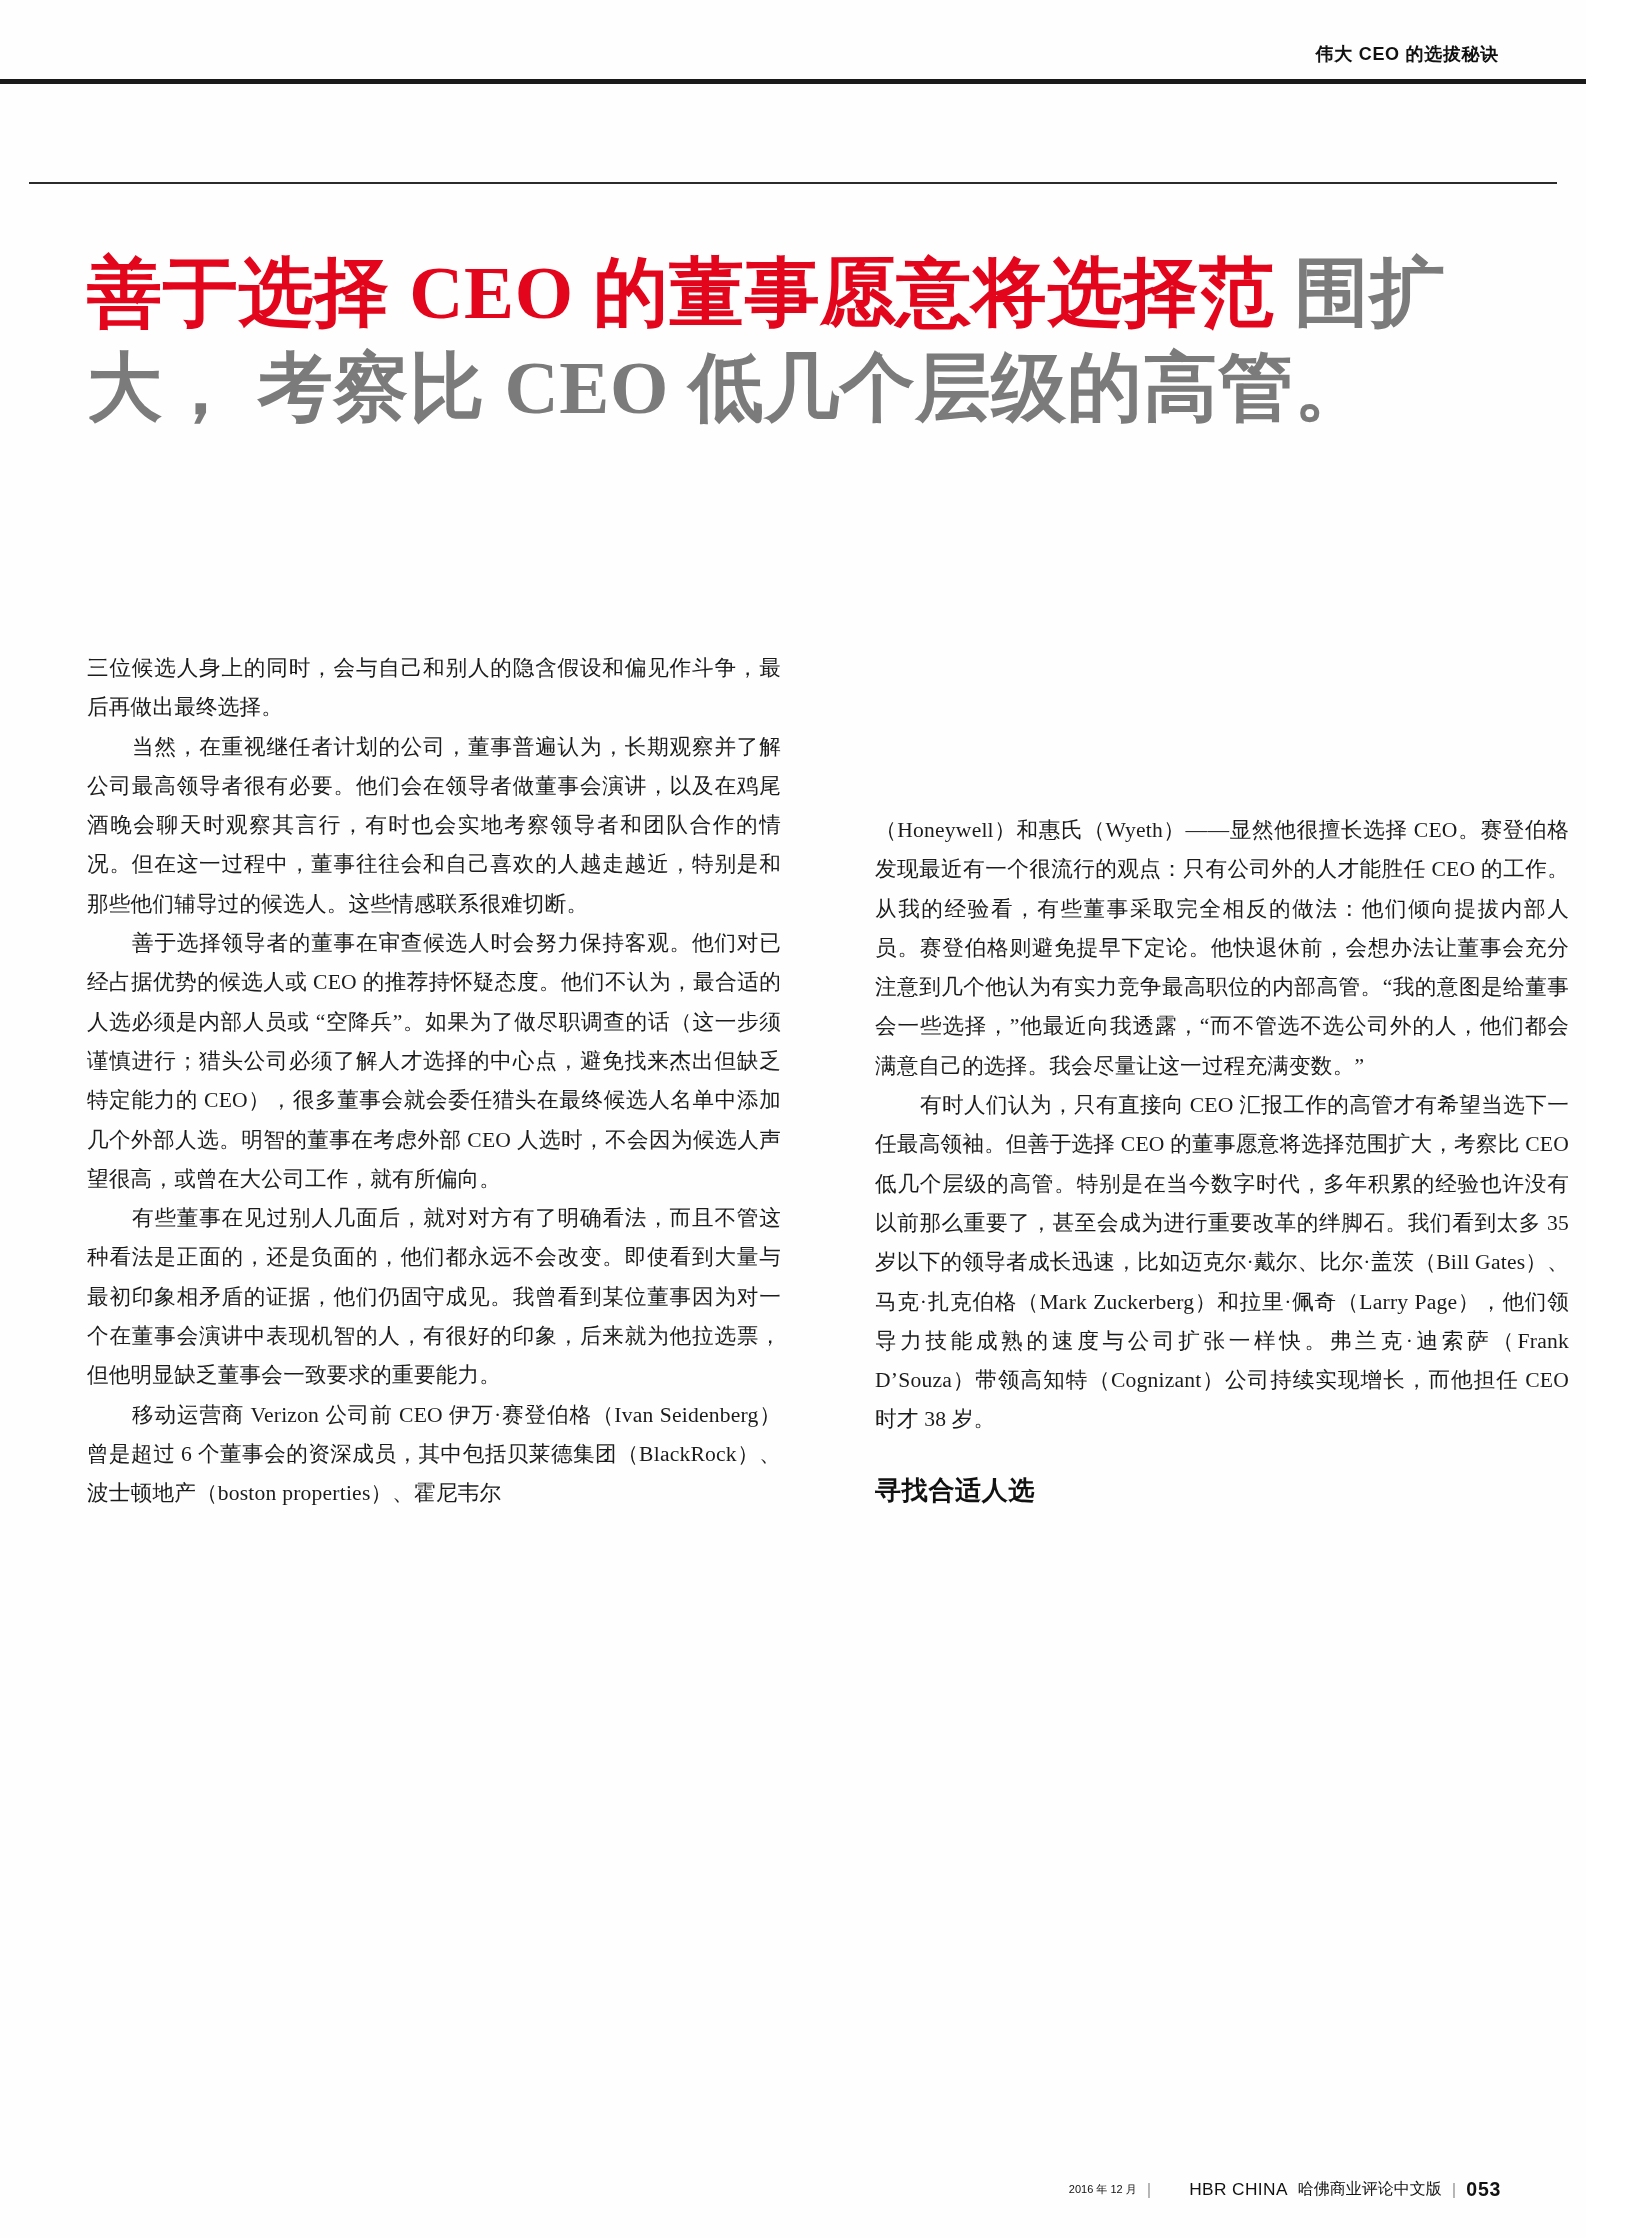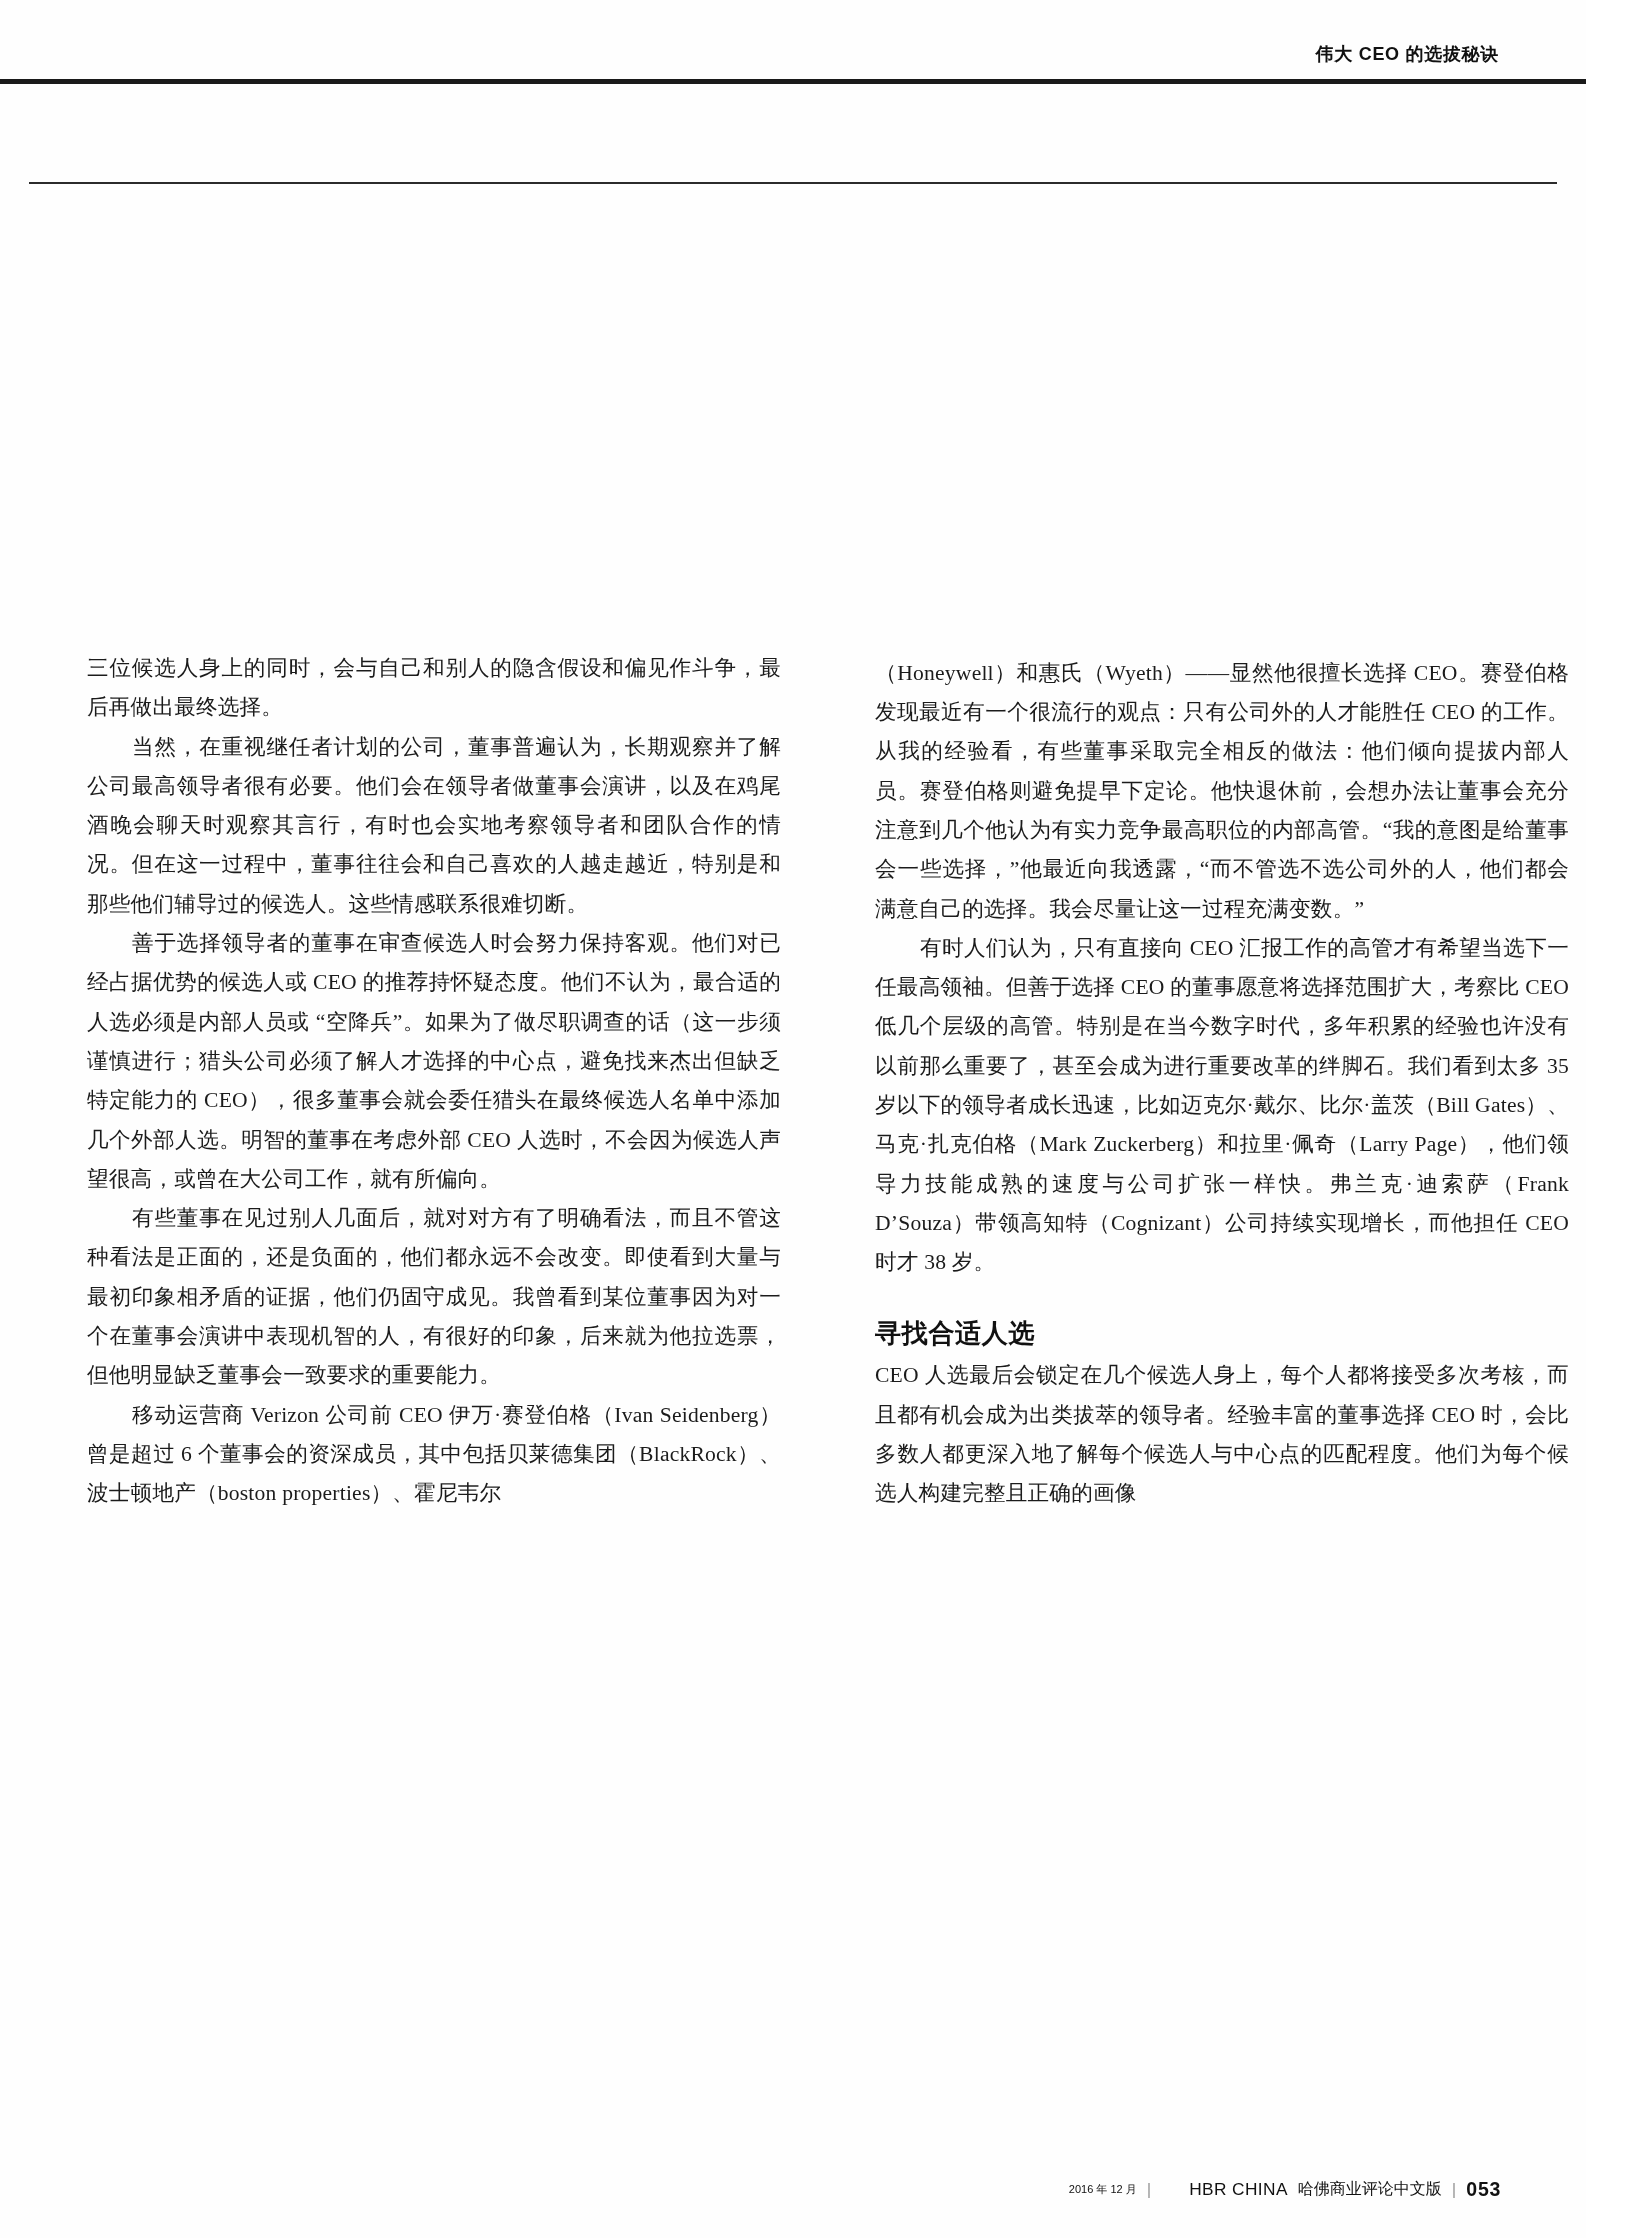--- a/index.html
+++ b/index.html
@@ -135,36 +135,39 @@
 </head>
 <body>
 
 <div class="page">
 
   <div class="running-head">伟大 CEO 的选拔秘诀</div>
 
   <div class="rule-top"></div>
   <div class="rule-second"></div>
 
+  <div class="pullquote">
+    <span class="hl">善于选择 CEO 的董事愿意将选择范</span>
+    <span>围扩大， 考察比 CEO 低几个层级的高管。</span>
+  </div>
 
   <div class="columns">
 
     <div class="col">
       <p>三位候选人身上的同时，会与自己和别人的隐含假设和偏见作斗争，最后再做出最终选择。</p>
       <p class="indent">当然，在重视继任者计划的公司，董事普遍认为，长期观察并了解公司最高领导者很有必要。他们会在领导者做董事会演讲，以及在鸡尾酒晚会聊天时观察其言行，有时也会实地考察领导者和团队合作的情况。但在这一过程中，董事往往会和自己喜欢的人越走越近，特别是和那些他们辅导过的候选人。这些情感联系很难切断。</p>
       <p class="indent">善于选择领导者的董事在审查候选人时会努力保持客观。他们对已经占据优势的候选人或 CEO 的推荐持怀疑态度。他们不认为，最合适的人选必须是内部人员或 “空降兵”。如果为了做尽职调查的话（这一步须谨慎进行；猎头公司必须了解人才选择的中心点，避免找来杰出但缺乏特定能力的 CEO），很多董事会就会委任猎头在最终候选人名单中添加几个外部人选。明智的董事在考虑外部 CEO 人选时，不会因为候选人声望很高，或曾在大公司工作，就有所偏向。</p>
       <p class="indent">有些董事在见过别人几面后，就对对方有了明确看法，而且不管这种看法是正面的，还是负面的，他们都永远不会改变。即使看到大量与最初印象相矛盾的证据，他们仍固守成见。我曾看到某位董事因为对一个在董事会演讲中表现机智的人，有很好的印象，后来就为他拉选票，但他明显缺乏董事会一致要求的重要能力。</p>
       <p class="indent">移动运营商 Verizon 公司前 CEO 伊万·赛登伯格（Ivan Seidenberg）曾是超过 6 个董事会的资深成员，其中包括贝莱德集团（BlackRock）、波士顿地产（boston properties）、霍尼韦尔</p>
     </div>
 
     <div class="col">
       <p>（Honeywell）和惠氏（Wyeth）——显然他很擅长选择 CEO。赛登伯格发现最近有一个很流行的观点：只有公司外的人才能胜任 CEO 的工作。从我的经验看，有些董事采取完全相反的做法：他们倾向提拔内部人员。赛登伯格则避免提早下定论。他快退休前，会想办法让董事会充分注意到几个他认为有实力竞争最高职位的内部高管。“我的意图是给董事会一些选择，”他最近向我透露，“而不管选不选公司外的人，他们都会满意自己的选择。我会尽量让这一过程充满变数。”</p>
       <p class="indent">有时人们认为，只有直接向 CEO 汇报工作的高管才有希望当选下一任最高领袖。但善于选择 CEO 的董事愿意将选择范围扩大，考察比 CEO 低几个层级的高管。特别是在当今数字时代，多年积累的经验也许没有以前那么重要了，甚至会成为进行重要改革的绊脚石。我们看到太多 35 岁以下的领导者成长迅速，比如迈克尔·戴尔、比尔·盖茨（Bill Gates）、马克·扎克伯格（Mark Zuckerberg）和拉里·佩奇（Larry Page），他们领导力技能成熟的速度与公司扩张一样快。弗兰克·迪索萨（Frank D’Souza）带领高知特（Cognizant）公司持续实现增长，而他担任 CEO 时才 38 岁。</p>
       <h2 class="subhead">寻找合适人选</h2>
-      <p>CEO 人选最后会锁定在几个候选人身上，每个人都将接受多次考核，而且都有机会成为出类拔萃的领导者。经验丰富的董事选择 CEO 时，会比多数人都更深入地了解每个候选人与中心点的匹配程度。他们为每个候选人构建完整且正确的画像</p>
     </div>
 
   </div>
 
   <div class="footer">
     <span class="date">2016 年 12 月</span>
     <span class="sep">|</span>
     <span class="brand">HBR CHINA</span>
     <span class="cn">哈佛商业评论中文版</span>
     <span class="sep">|</span>

